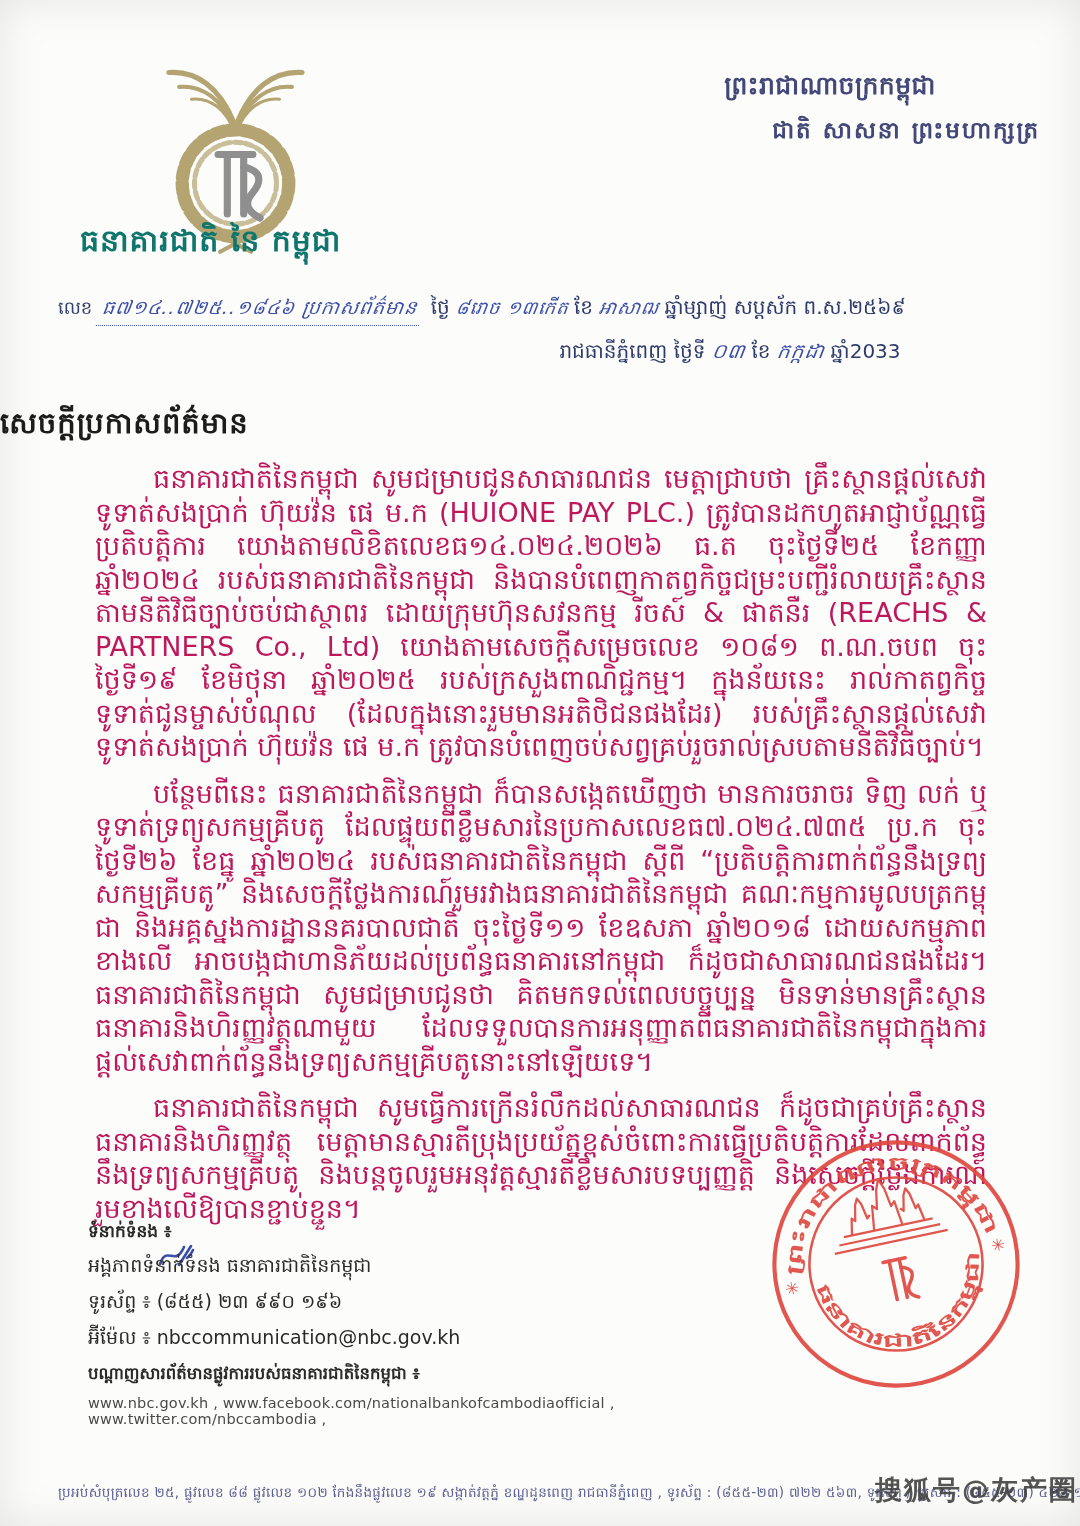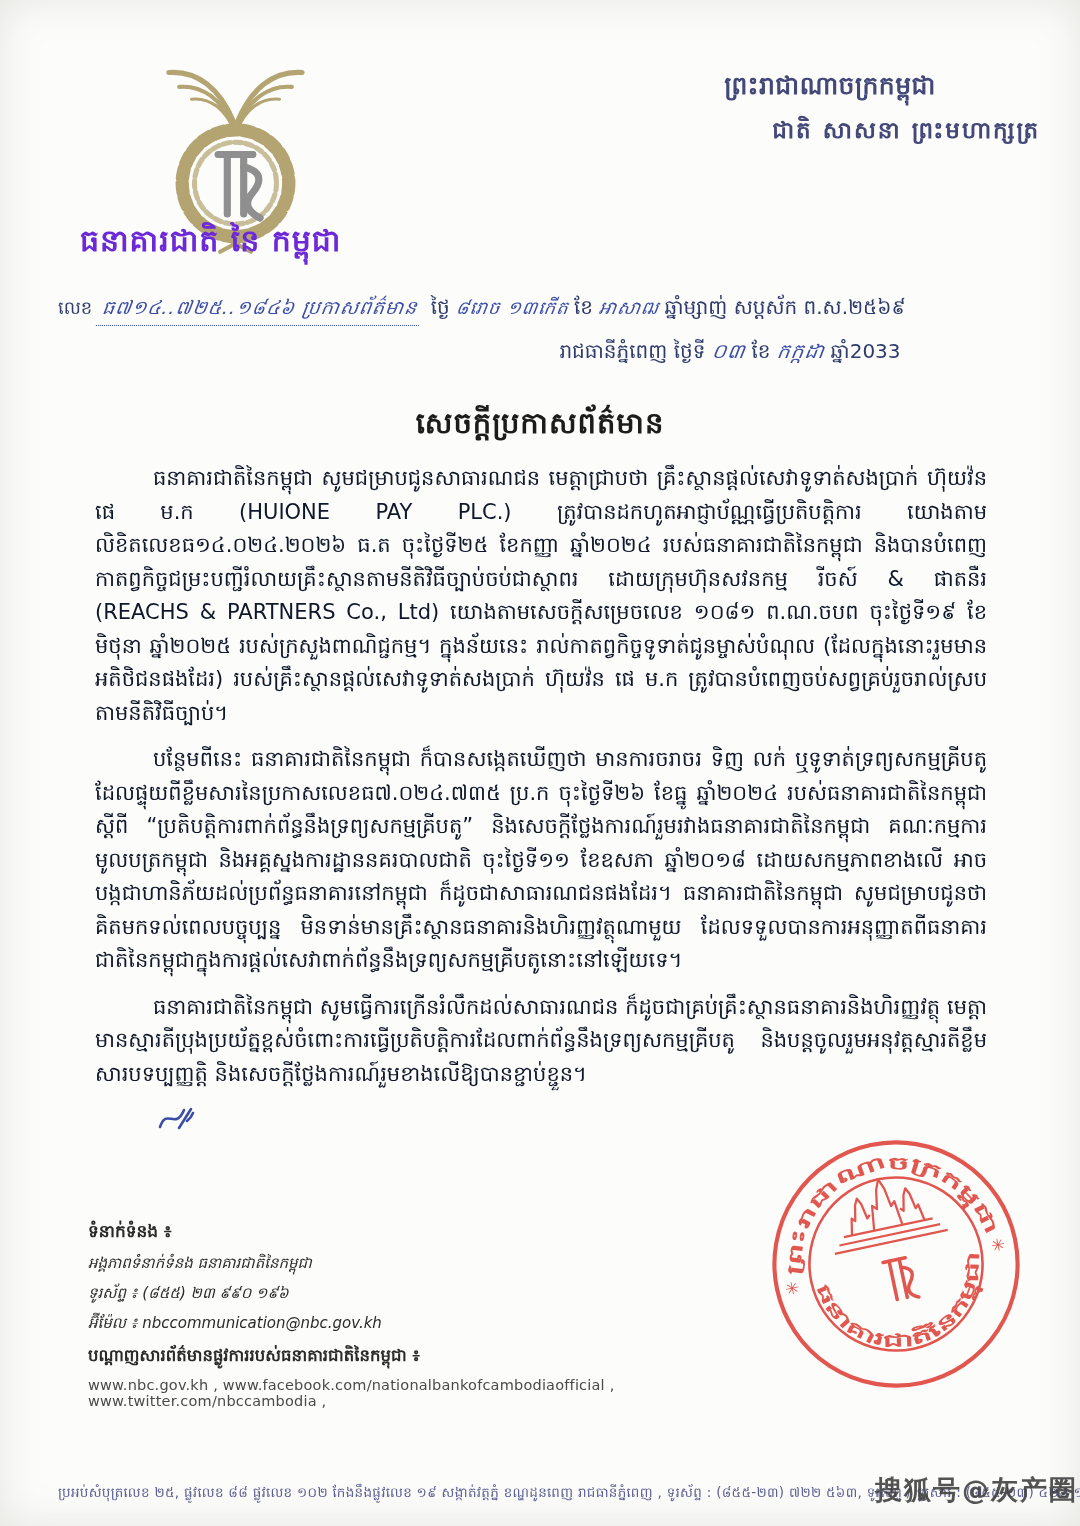--- a/index.html
+++ b/index.html
@@ -11,59 +11,59 @@
     color:#1e1e1e;
     overflow:hidden;
     box-shadow:inset 0 0 40px rgba(120,120,115,.18);
   }
   .abs { position:absolute; }
 
   
   .logo { left:148px; top:50px; width:175px; height:210px; }
   .bank-name {
     left:80px; top:222px; width:340px;
-    font-size:30px; font-weight:bold; color:#6d28d9;
+    font-size:30px; font-weight:bold; color:#0f766e;
     letter-spacing:1px; white-space:nowrap;
   }
   .kingdom { left:620px; top:70px; width:420px; text-align:center; color:#434879; }
   .kingdom .l1 { font-size:25px; font-weight:bold; letter-spacing:.5px; }
   .kingdom .l2 { font-size:23px; font-weight:bold; margin-top:10px; letter-spacing:2px;text-align:right; }
 
   
   .ref-line { left:58px; top:294px; width:970px; font-size:18px; color:#333f6e; white-space:nowrap; }
   .hand {
     color:#3b4da8; font-style:italic; display:inline-block;
     transform:skewX(-8deg); letter-spacing:1px;
   }
   .ref-number { border-bottom:1.5px dotted #3b4da8; padding:0 4px 2px 4px; font-size:19px; }
   .printed-date { color:#2e3a6b; font-size:20px; }
   .date-line2 { left:440px; top:338px; width:580px; text-align:center; font-size:20px; color:#2e3a6b; white-space:nowrap; }
 
   
   .doc-title {
-    left:0; top:405px; width:100%; text-align:center;
+    left:0; top:405px; width:100%; 
     font-size:29px; font-weight:bold; color:#1c1c1c; letter-spacing:1px;
   }
 
   
   .body-text { left:95px; top:462px; width:892px; }
   .body-text p {
-    font-size:21px; line-height:33.5px; text-align:justify;
-    text-indent:58px; color:#0f172a; margin-bottom:13px;
+    font-size:27px; line-height:33.5px; text-align:justify;
+    text-indent:58px; color:#be185d; margin-bottom:13px;
     font-weight:500;
   }
   .sig-flourish { display:inline-block; vertical-align:-6px; margin-left:4px; }
 
   
   .stamp { left:760px; top:1128px; width:272px; height:272px; transform:rotate(-12deg); opacity:.93; }
 
   
   .contact { left:88px; top:1220px; width:640px; color:#2a2a2a; }
   .contact .head { font-size:17px; font-weight:bold; margin-bottom:8px; }
-  .contact .line { font-size:15px; margin-bottom:8px;font-style:italic; }
+  .contact .line { font-size:19px; margin-bottom:8px; }
   .contact .head2 { font-size:16.5px; font-weight:bold; margin:10px 0 8px 0; }
   .contact .url { font-size:14.5px; color:#4a4a4a; margin-bottom:9px; letter-spacing:.2px; }
 
   
   .footer {
     left:0; top:1484px; width:1080px; padding-left:58px;
     font-size:13.5px; color:#5d6093; white-space:nowrap; letter-spacing:.3px;
   }
 
   

